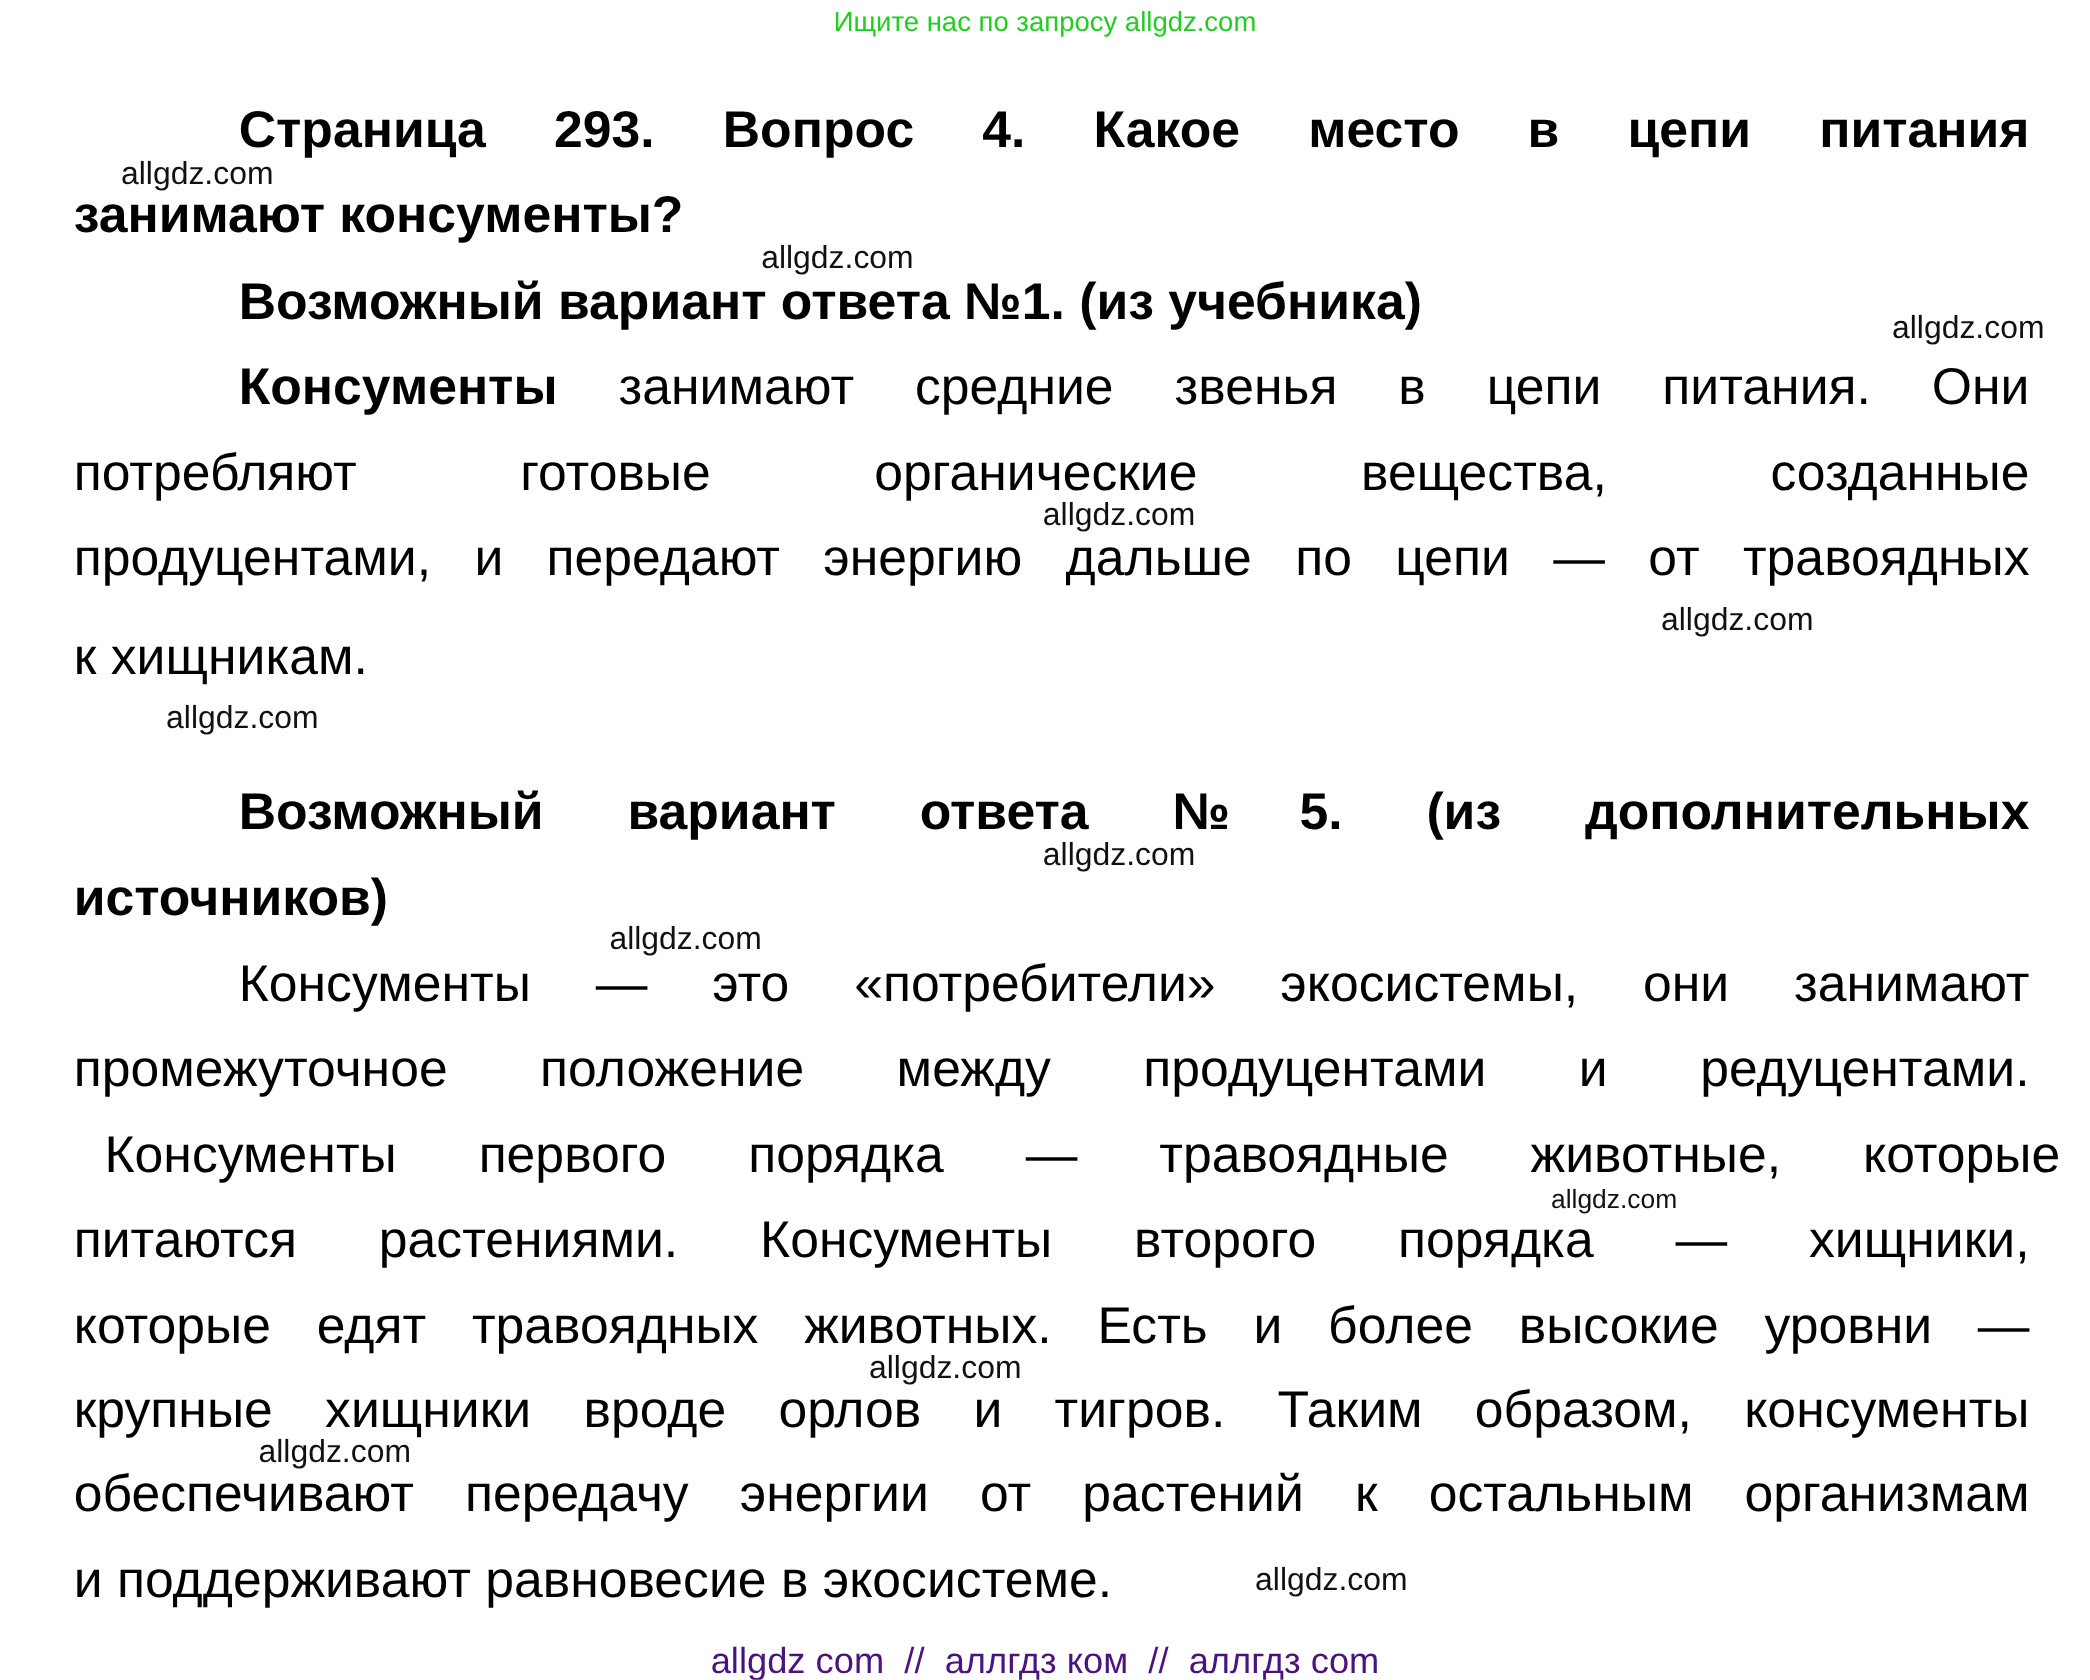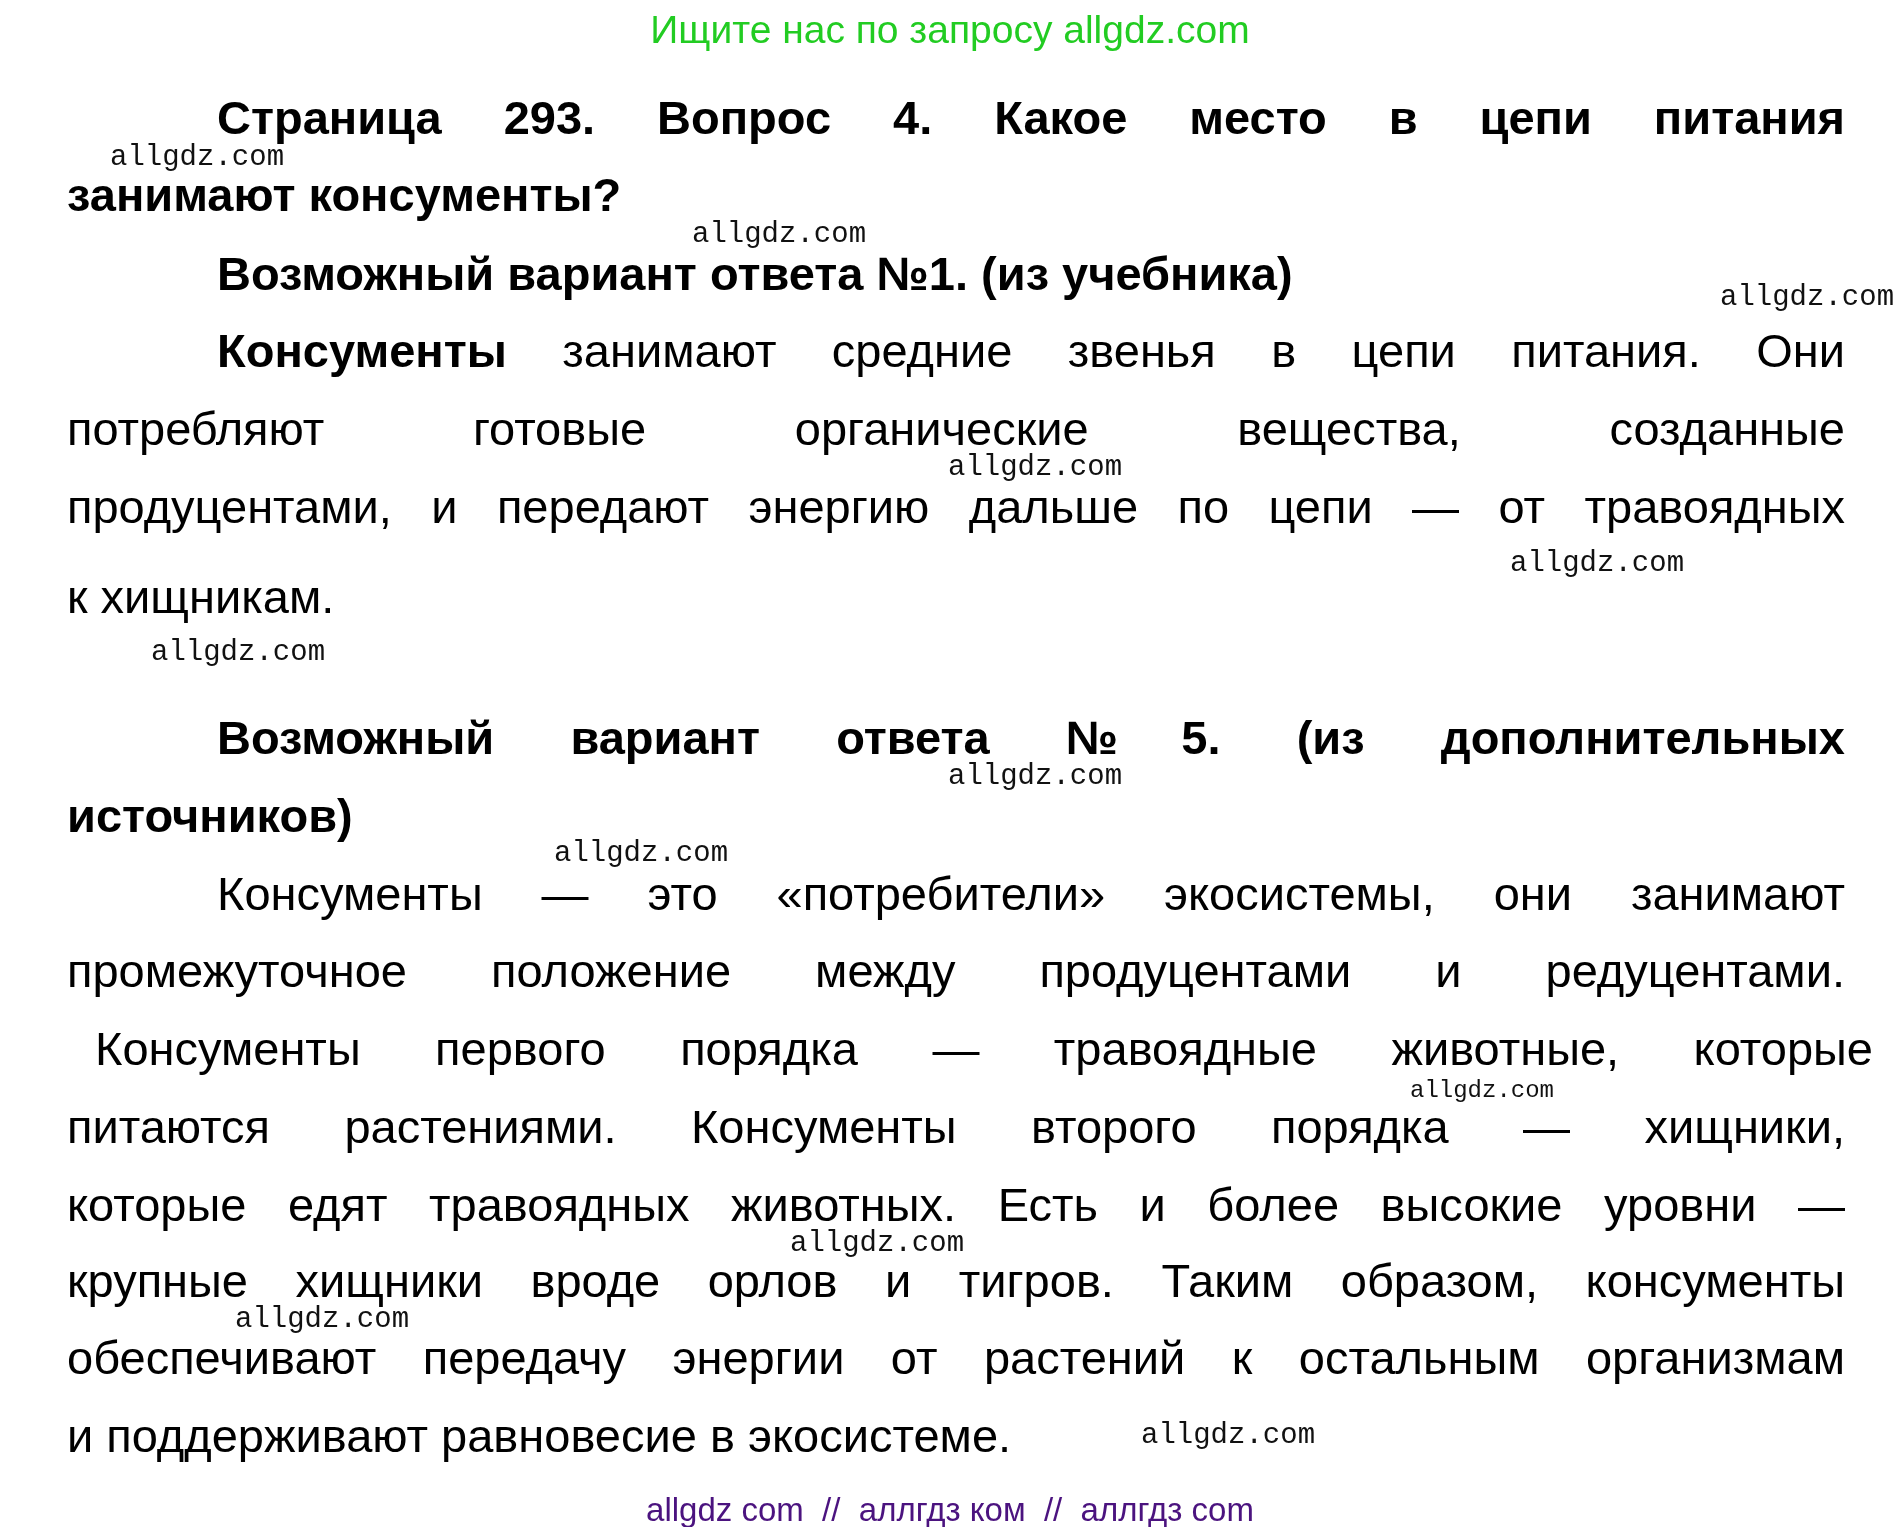--- a/index.html
+++ b/index.html
@@ -1,32 +1,32 @@
 <!DOCTYPE html>
 <html><head>
 <meta charset="utf-8">
 <style>
   html, body { margin: 0; padding: 0; background: #ffffff; }
   body { width: 1900px; height: 1527px; position: relative; overflow: hidden; }
   .top-banner {
-    position: absolute; left: 0; top: 12px; width: 1900px; text-align: center;
-    font-family: "Liberation Sans", sans-serif; font-size: 39px; color: #22cc22;
+    position: absolute; left: 0; top: 2px; width: 1900px; text-align: center;
+    font-family: "Liberation Sans", sans-serif; font-size: 25px; color: #22cc22;
     line-height: 36px;
   }
   .line {
     position: absolute; left: 67px; width: 1778px;
     font-family: Liberation Sans, sans-serif; font-size: 47px; color: #000;
     line-height: 70px; white-space: nowrap;
     text-align: justify; text-align-last: justify;
   }
   .line.indent { left: 217px; width: 1628px; }
   .line.last { text-align-last: left; }
   .bold { font-weight: bold; }
   .wm {
-    position: absolute; font-family: Liberation Mono, monospace;
+    position: absolute; font-family: Liberation Sans, sans-serif;
     font-size: 29px; color: #111; line-height: 32px; white-space: nowrap;
   }
   .wm.small { font-size: 24px; }
   .footer {
     position: absolute; left: 0; top: 1490px; width: 1900px; text-align: center;
     font-family: "Liberation Sans", sans-serif; font-size: 33px; color: #4b137f;
     line-height: 40px; white-space: pre;
   }
 </style>
 </head>

